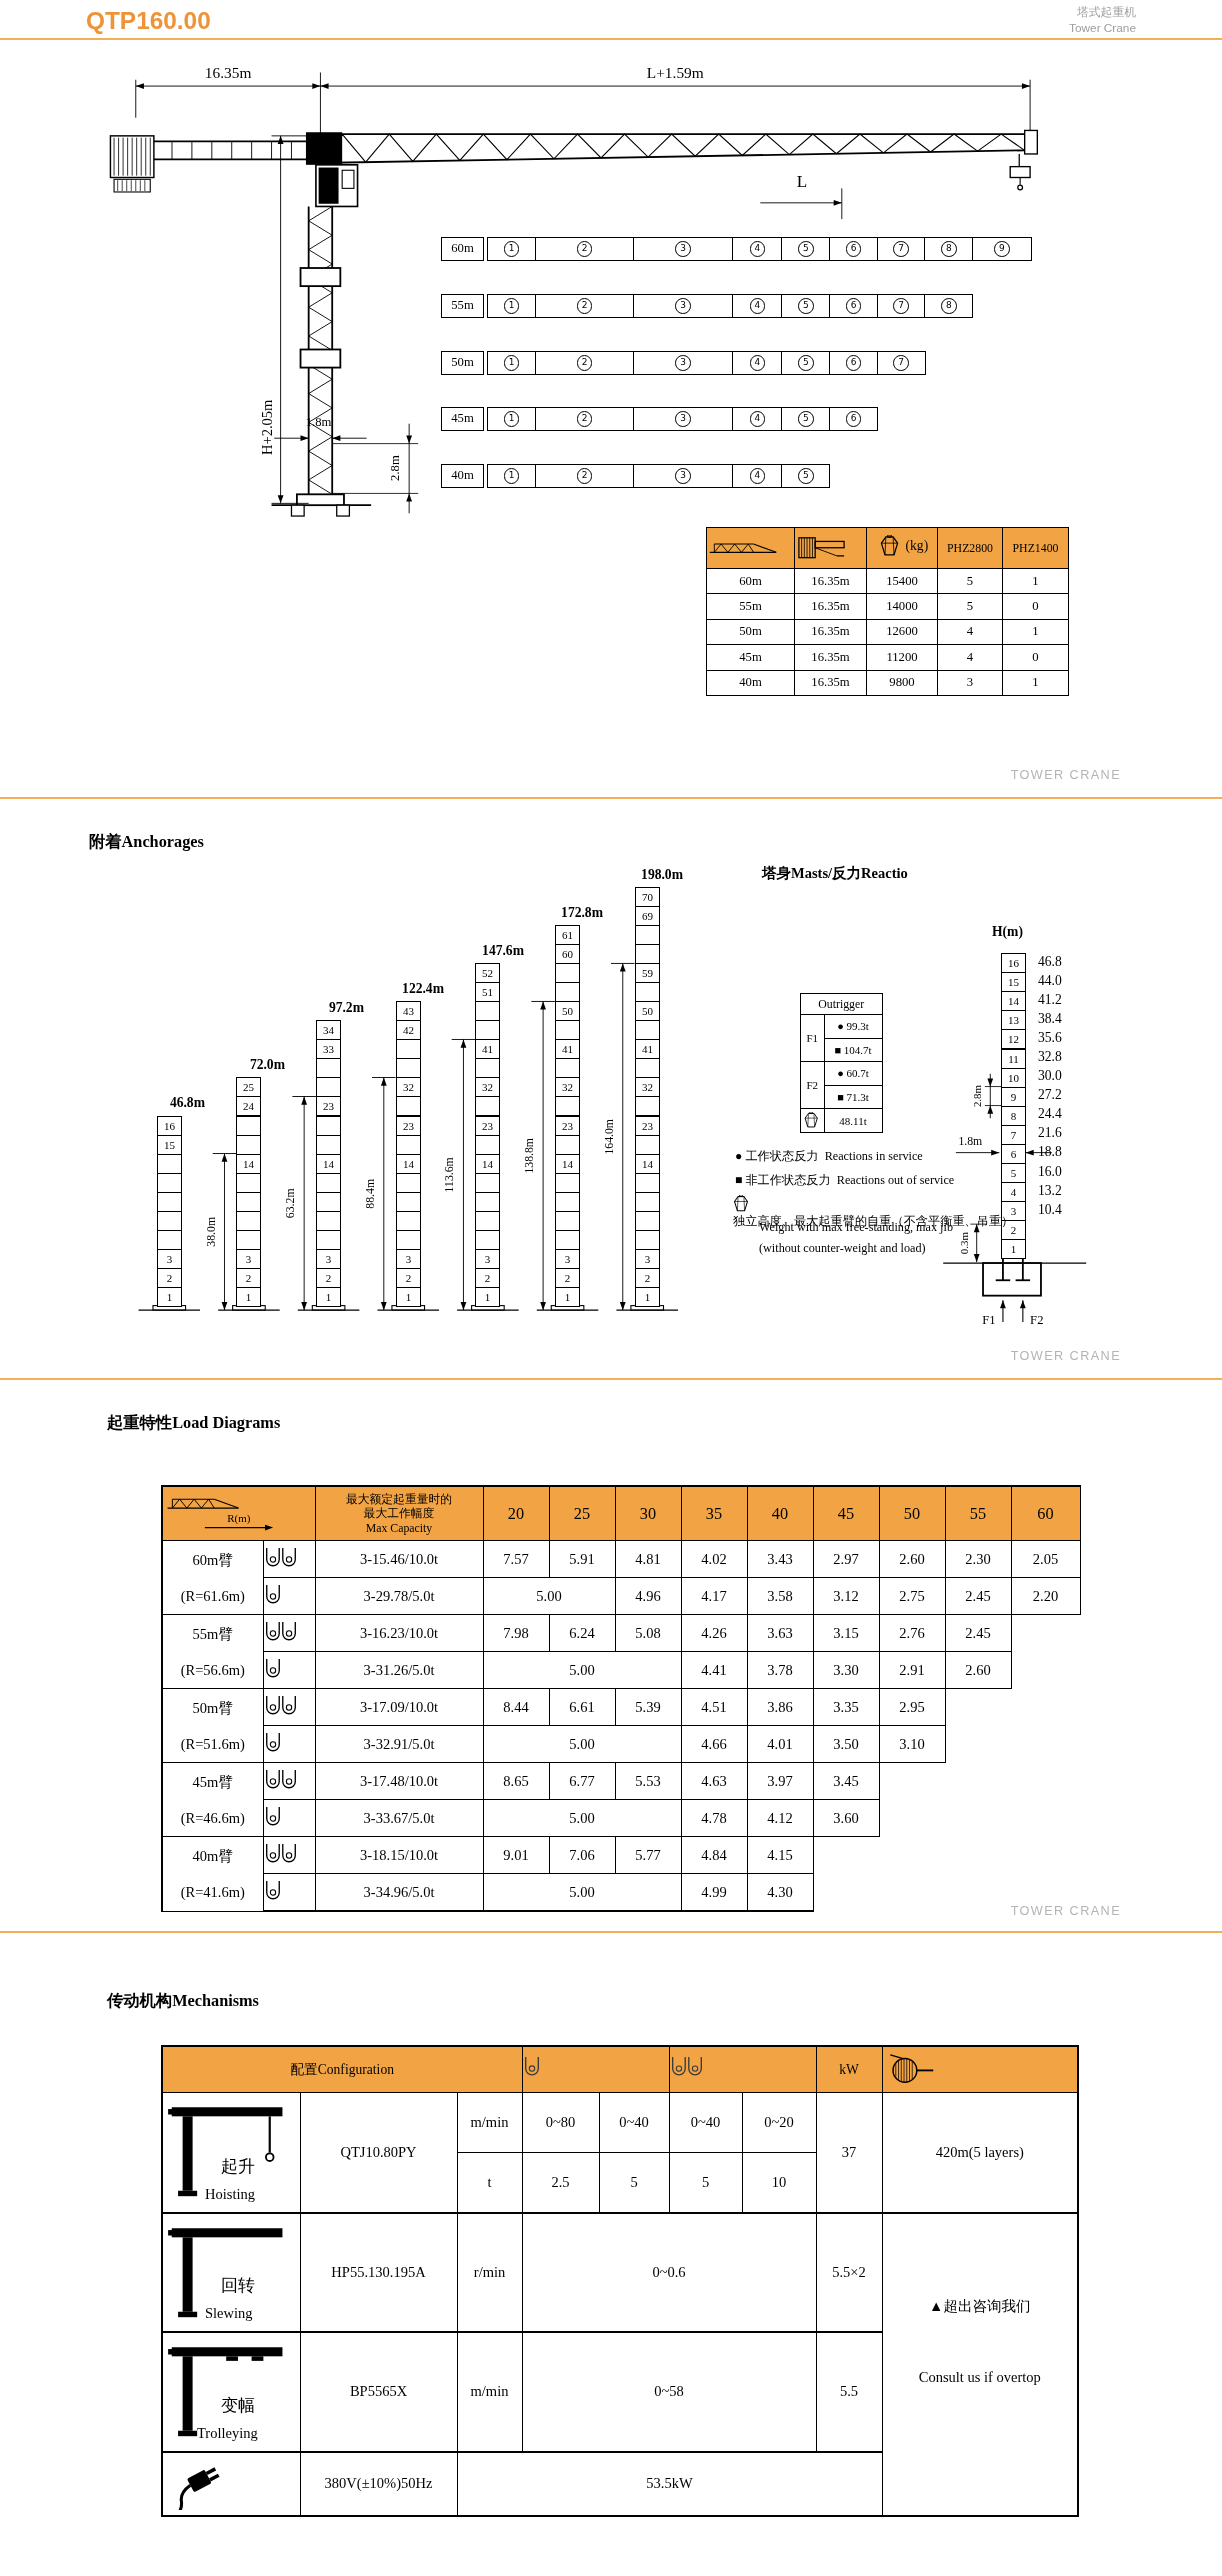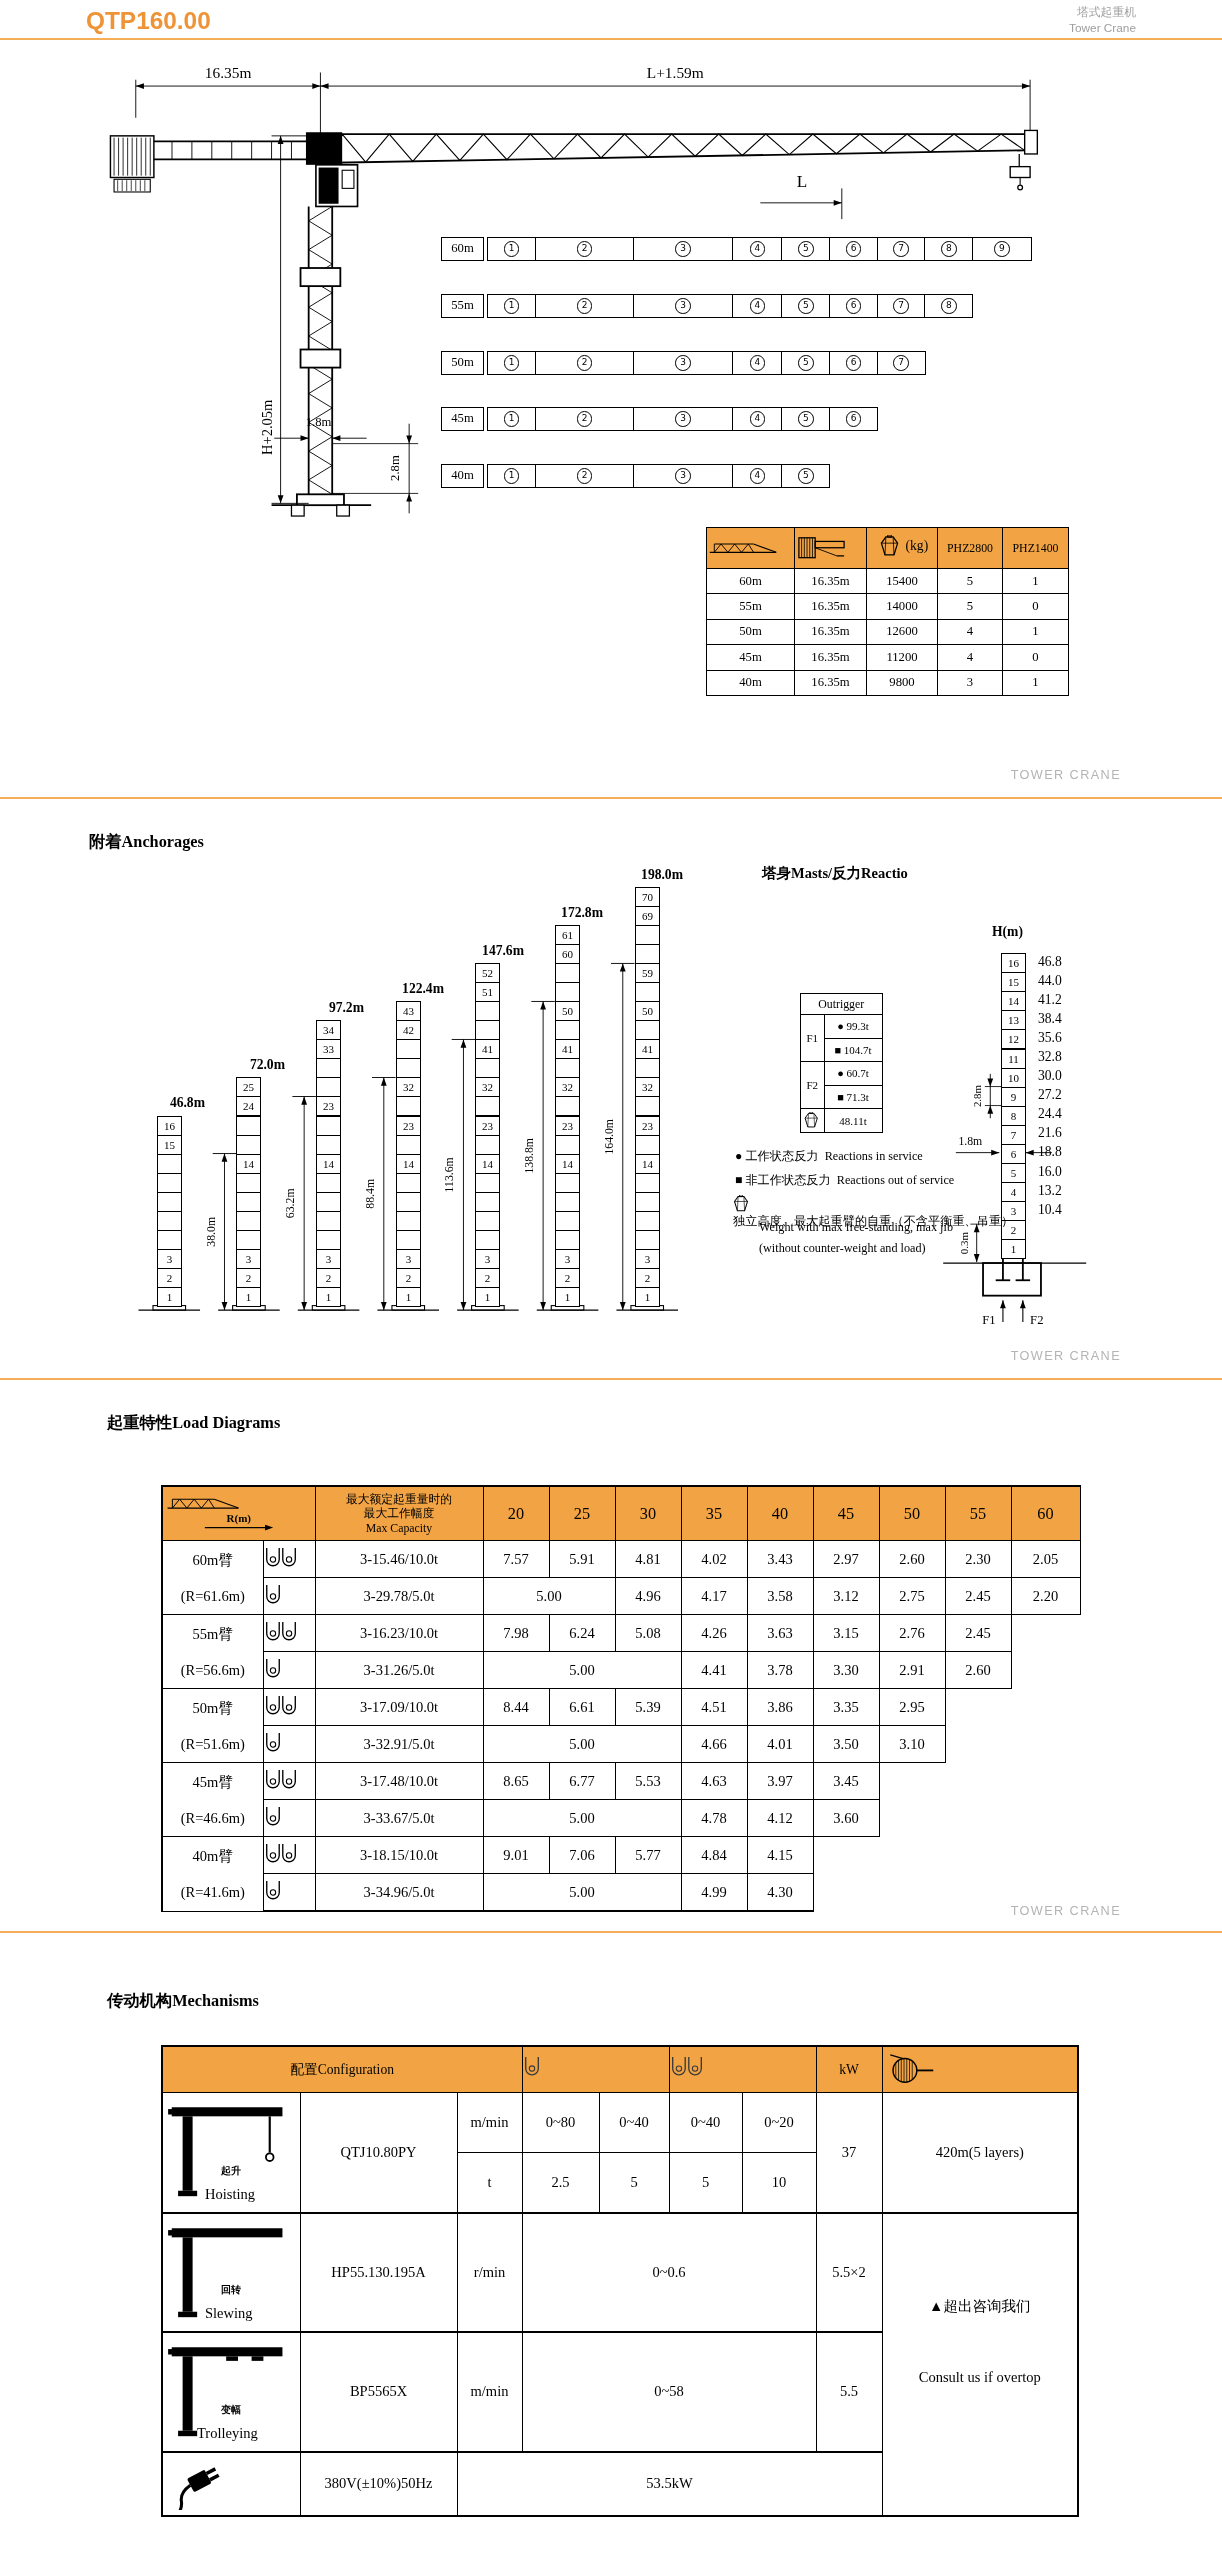--- a/index.html
+++ b/index.html
@@ -58,21 +58,21 @@
   .load tr.last td{border-bottom:2.3px solid #000;}
   .armcell div{height:36px;line-height:36px;font-size:14.5px;}
   .caphdr div{font-size:11.8px;line-height:14.5px;}
   
   .mech{position:absolute;left:161px;top:2045px;width:916px;border:2.7px solid #000;}
   .mech td{font-size:14.5px;}
   .mech .mh td{height:45px;border-bottom:1.8px solid #000;font-size:13.6px;}
   .mech tr.thick td{border-top:2.3px solid #000;}
   .mcell{position:relative;}
   .mico{position:absolute;left:5.4px;top:7.2px;}
-  .mzh{position:absolute;left:58px;bottom:34px;font-size:10px;font-weight:bold;}
+  .mzh{position:absolute;left:58px;bottom:34px;font-size:17px;font-weight:normal;}
   .men{position:absolute;left:42px;bottom:9px;font-size:14.5px;}
   .note-cell{vertical-align:top;}
   .note-cell div{text-align:center;}
   .note-zh{margin-top:83px;font-size:14.5px;}
   .note-en{margin-top:53px;font-size:14.5px;}
 </style>
 </head>
 <body>
 
 <div id="page">
@@ -678,21 +678,21 @@
     <tbody id="load-body">
         <tr class="hd oh">
           <td class="c0" colspan="2">
             <svg width="80" height="14.5" viewBox="0 0 92 18">
               <line x1="2" y1="15" x2="90" y2="15" stroke="#000" stroke-width="1.6"></line>
               <line x1="8" y1="4" x2="60" y2="4" stroke="#000" stroke-width="1.4"></line>
               <polyline points="8,15 17,4 26,15 35,4 44,15 53,4 60,15" stroke="#000" stroke-width="1.2" fill="none"></polyline>
               <line x1="60" y1="4" x2="90" y2="15" stroke="#000" stroke-width="1.4"></line>
               <line x1="8" y1="4" x2="8" y2="15" stroke="#000" stroke-width="1.2"></line>
             </svg>
-            <div style="font-size: 11px; font-weight: bold; margin-top: 0.9px;">R(m)</div>
+            <div style="font-size: 11px; font-weight: normal; margin-top: 0.9px;">R(m)</div>
             <svg width="72" height="7.2" viewBox="0 0 80 8" style="margin: 0px auto;">
               <line x1="2" y1="4" x2="70" y2="4" stroke="#000" stroke-width="1.4"></line>
               <polygon points="78,4 69,0.7999999999999998 69,7.2" fill="#000"></polygon>
             </svg>
           </td>
           <td class="caphdr">
             <div>最大额定起重量时的</div>
             <div>最大工作幅度</div>
             <div>Max Capacity</div>
           </td>

